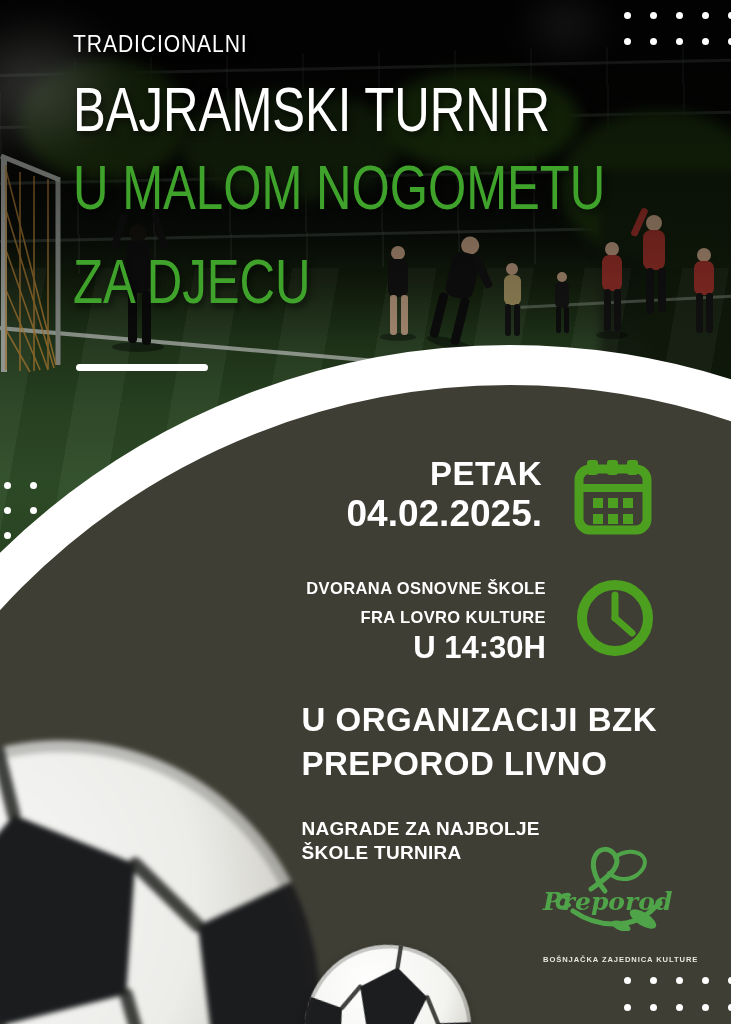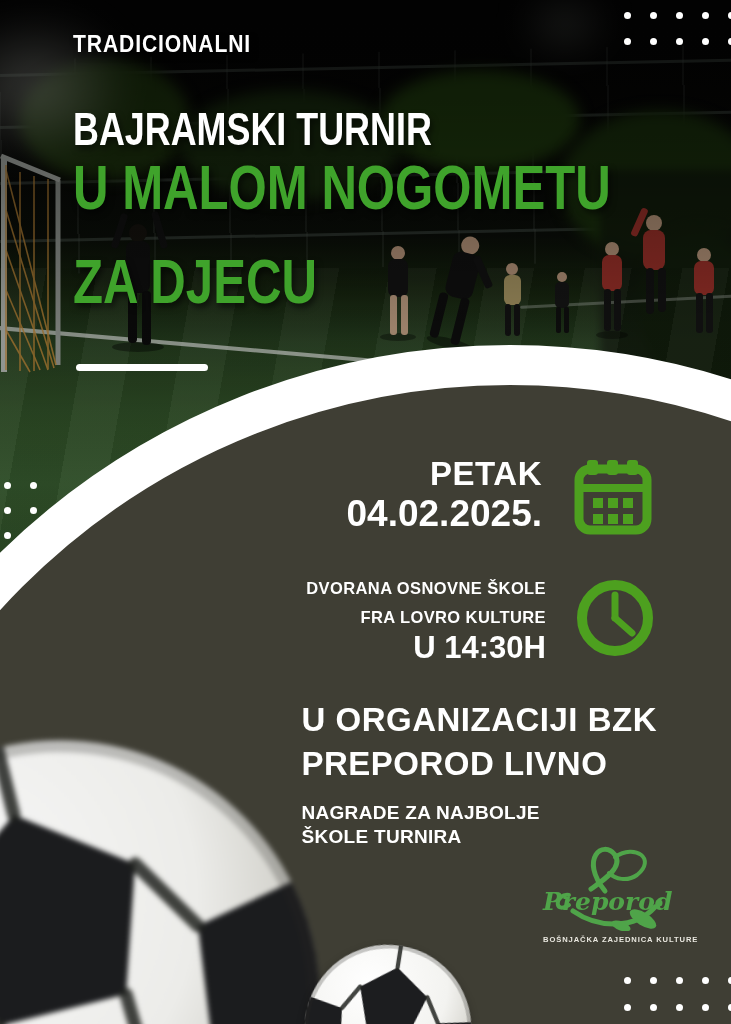--- a/index.html
+++ b/index.html
@@ -26,25 +26,25 @@
   .right-wall{position:absolute;left:600px;top:170px;width:140px;height:260px;background:#10180c;opacity:.75;filter:blur(4px);}
   .grass-stripes{
     position:absolute;left:0;top:268px;width:731px;height:352px;
     background:repeating-linear-gradient(100deg,rgba(255,255,255,.045) 0 46px,rgba(0,0,0,.05) 46px 96px);
   }
   .field-line{position:absolute;background:rgba(255,255,255,.62);border-radius:3px;}
   .photo-shade{position:absolute;inset:0;background:linear-gradient(rgba(0,0,0,.62) 0%,rgba(0,0,0,.45) 30%,rgba(0,0,0,.22) 55%,rgba(0,0,0,.18) 100%);}
   .goal-svg,.players-svg{position:absolute;}
   
   .hline{position:absolute;left:73px;z-index:6;white-space:nowrap;line-height:1;
-         font-weight:700;color:#fff;text-shadow:3px 4px 7px rgba(0,0,0,.55);text-align:right;}
+         font-weight:400;color:#fff;text-shadow:3px 4px 7px rgba(0,0,0,.55);text-align:right;}
   .hline>span{display:inline-block;transform:scaleX(.78);transform-origin:left;}
   .kicker{top:32px;font-size:24px;}
   .kicker>span{transform:scaleX(.88);letter-spacing:1px;}
-  .t1{top:78px;font-size:46px;margin-top:28px;}
+  .t1{top:78px;font-size:63px;}
   .t2{top:156px;font-size:63px;color:var(--title-green);}
   .t3{top:250px;font-size:63px;color:var(--title-green);}
   .deco-bar{position:absolute;left:76px;top:364px;width:132px;height:7px;border-radius:4px;background:#fff;z-index:2;}
   
   .dotgrid{position:absolute;display:grid;z-index:6;}
   .dotgrid i{width:7px;height:7px;border-radius:50%;background:#fff;display:block;}
   .dots-tr{left:624px;top:12px;grid-template-columns:repeat(5,7px);gap:19px;}
   .dots-lm{left:4px;top:482px;grid-template-columns:repeat(2,7px);gap:18px 19px;z-index:2;}
   .dots-br{left:624px;top:977px;grid-template-columns:repeat(5,7px);gap:20px 19px;}
   
@@ -61,30 +61,30 @@
   .row{position:absolute;display:flex;align-items:center;gap:27px;z-index:5;}
   .row .txt{text-align:right;color:#fff;}
   .petak-row{right:74px;top:452px;}
   .day{font-size:33px;font-weight:800;letter-spacing:.5px;line-height:1.1;}
   .date{font-size:37px;font-weight:800;line-height:1.2;}
   .venue-row{right:74px;top:570px;}
   .venue1,.venue2{font-size:16.5px;font-weight:700;letter-spacing:.4px;line-height:1.25;margin-top:8px;}
   .time{font-size:31px;font-weight:800;margin-top:3px;line-height:1.15;}
   .org{position:absolute;right:74px;top:698px;text-align:left;color:#fff;z-index:5;}
   .org .big{font-size:33px;font-weight:800;line-height:1.32;letter-spacing:.5px;}
-  .org .note{font-size:19px;font-weight:800;line-height:1.25;margin-top:16px;letter-spacing:.3px;}
+  .org .note{font-size:19px;font-weight:800;line-height:1.25;margin-top:32px;letter-spacing:.3px;}
   
   .logo{position:absolute;left:543px;top:845px;width:140px;text-align:center;z-index:5;}
   .logo .mark{position:relative;height:86px;}
   .logo .word{
     position:absolute;left:0;top:42px;width:124px;
     font-family:"DejaVu Serif",serif;font-style:italic;font-weight:700;
     font-size:25px;color:var(--logo-green);text-align:center;
   }
-  .logo .sub{margin-top:4px;font-size:7.6px;letter-spacing:.9px;color:#e9e7df;font-weight:700;white-space:nowrap;}
+  .logo .sub{margin-top:24px;font-size:7.6px;letter-spacing:.9px;color:#e9e7df;font-weight:700;white-space:nowrap;}
   .icon-svg{display:block;}
 </style>
 </head>
 <body>
 
 <div class="poster" style="--title-green: #3fa32b; --icon-green: #4da01f; --logo-green: #4fa449; --olive: #3f3e34;">
 
   <div class="photo">
     <div class="fence-verts"></div>
     <div class="fence-rail" style="top:66px"></div>

